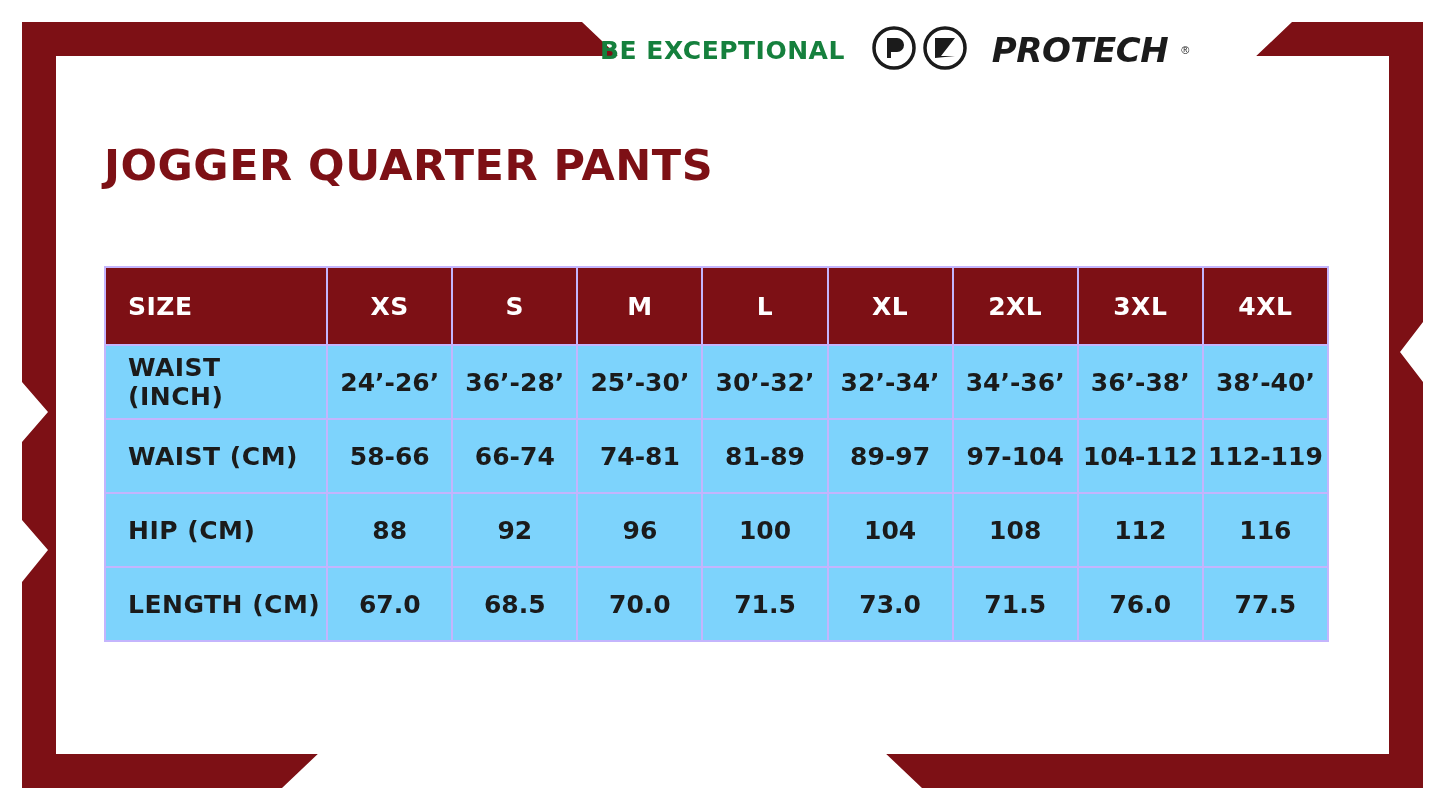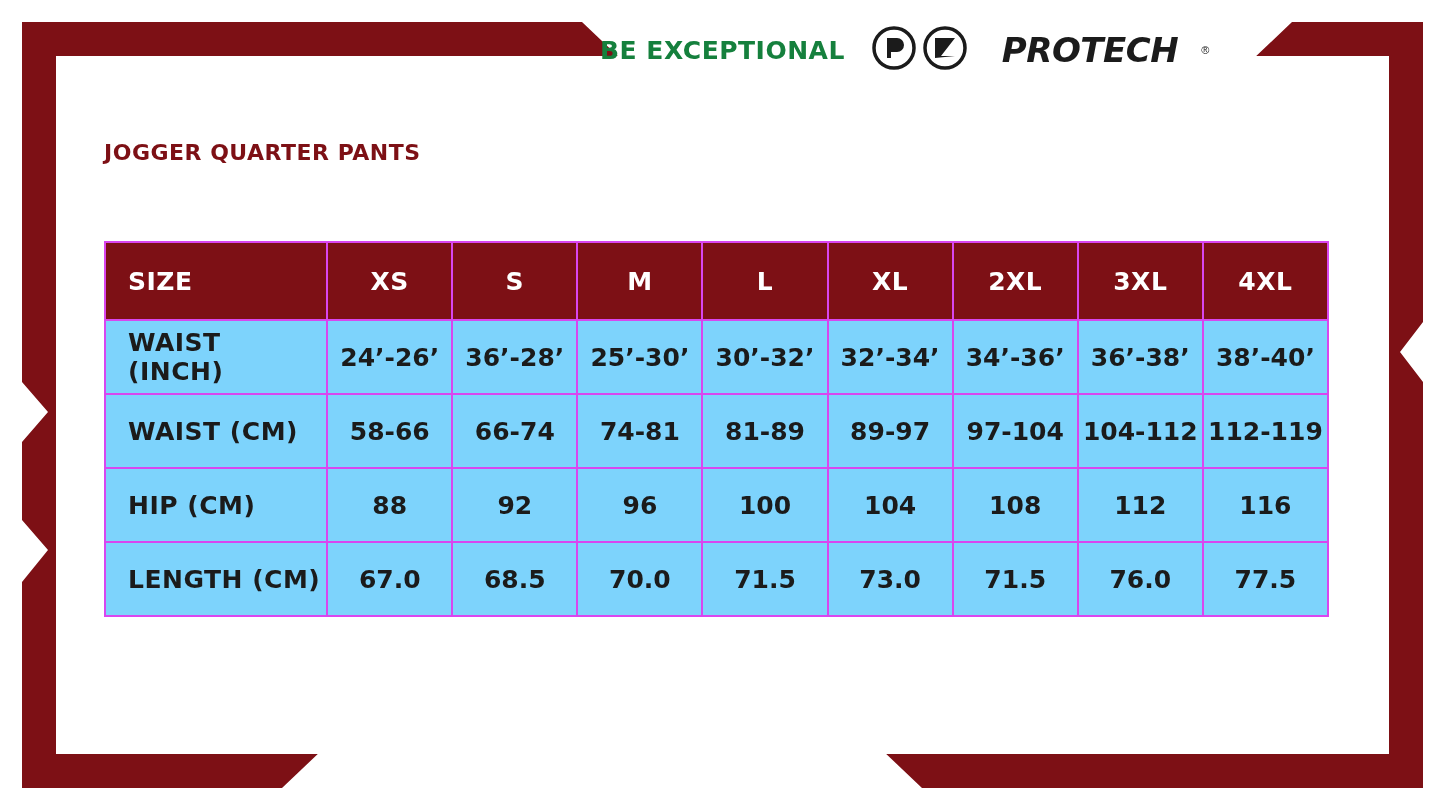--- a/index.html
+++ b/index.html
@@ -81,21 +81,21 @@
     font-size: 25px;
     font-weight: bold;
     letter-spacing: 0.5px;
     font-family: "DejaVu Sans", sans-serif;
     color: #15803d;
     white-space: nowrap;
   }
   .logo {
     display: flex;
     align-items: center;
-    gap: 23px;
+    gap: 13px;
     justify-content: flex-end;
   }
   .logo-mark {
     display: block;
   }
   .logo-word {
     font-size: 34px;
     font-weight: bold;
     font-style: italic;
     letter-spacing: -0.5px;
@@ -110,37 +110,37 @@
   }
 
   
   .content {
     position: absolute;
     left: 104px;
     top: 140px;
     width: 1228px;
   }
   .doc-title {
-    font-size: 22px;
+    font-size: 43px;
     font-weight: bold;
     color: #7d1015;
     font-family: "DejaVu Sans", sans-serif;
     letter-spacing: 0.5px;
     margin: 0 0 76px 0;
     text-transform: uppercase;
   }
 
   table.size-table {
     border-collapse: collapse;
     width: 1225px;
     table-layout: fixed;
   }
   table.size-table th,
   table.size-table td {
-    border: 2px solid #d946ef;
+    border: 2px solid #c4b5fd;
     text-align: center;
     font-family: "DejaVu Sans", sans-serif;
     font-weight: bold;
   }
   table.size-table thead th {
     background: #7d1015;
     color: #ffffff;
     height: 74px;
     font-size: 25px;
     letter-spacing: 0.5px;

